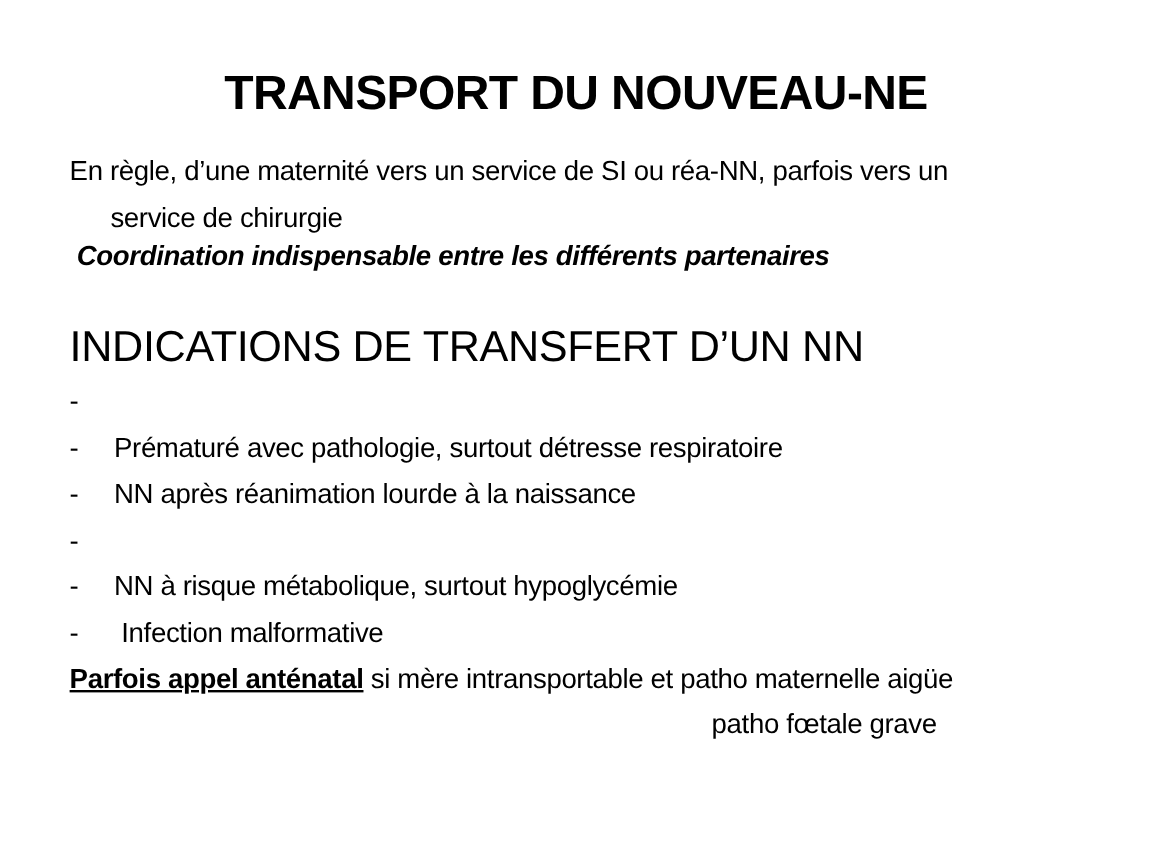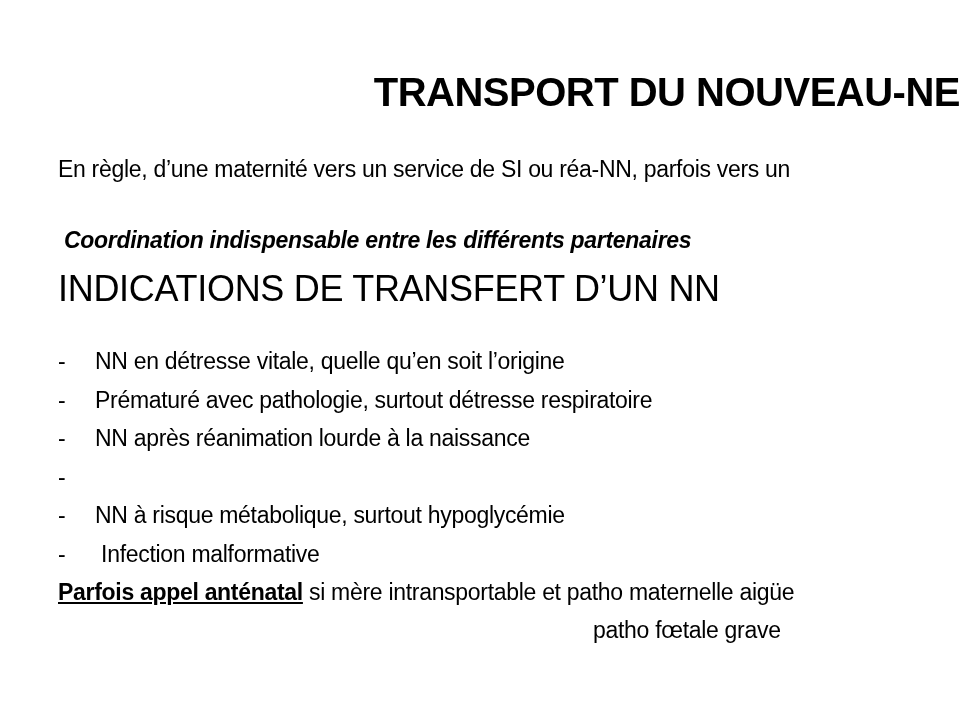--- a/index.html
+++ b/index.html
@@ -11,36 +11,35 @@
     position: relative;
     width: 960px;
     height: 720px;
     background: #ffffff;
     color: #000000;
     font-family: "Liberation Sans", "DejaVu Sans", sans-serif;
     overflow: hidden;
   }
   .slide-title {
     position: absolute;
-    top: 68px;
+    top: 54px;
     left: 0;
     right: 0;
-    text-align: right;
+    text-align: center;
     font-size: 40px;
     font-weight: 700;
     line-height: 48px;
     letter-spacing: -0.5px;
     white-space: nowrap;
   }
   .body-text {
     font-size: 23px;
     line-height: 38.5px;
     letter-spacing: -0.3px;
     white-space: nowrap;
-    margin-top: 27px;
   }
   .intro {
     position: absolute;
     top: 123px;
     left: 58px;
   }
   .intro-line2 {
     padding-left: 34px;
   }
   .coordination {
@@ -97,30 +96,30 @@
 </style>
 </head>
 <body>
 
 <div class="slide">
 
   <div class="slide-title">TRANSPORT DU NOUVEAU-NE</div>
 
   <div class="intro body-text">
     <div class="intro-line1">En règle, d’une maternité vers un service de SI ou réa-NN, parfois vers un</div>
+    <div class="intro-line2">service de chirurgie</div>
   </div>
 
   <div class="coordination body-text">Coordination indispensable entre les différents partenaires</div>
 
   <div class="section-heading">INDICATIONS DE TRANSFERT D’UN NN</div>
 
   <div class="bullet-list body-text">
     <div class="bullet-row">
       <span class="bullet-marker">-</span>
-      <span class="bullet-text">NN en détresse vitale, quelle qu’en soit l’origine</span>
     </div>
     <div class="bullet-row">
       <span class="bullet-marker">-</span>
       <span class="bullet-text">Prématuré avec pathologie, surtout détresse respiratoire</span>
     </div>
     <div class="bullet-row">
       <span class="bullet-marker">-</span>
       <span class="bullet-text">NN après réanimation lourde à la naissance</span>
     </div>
     <div class="bullet-row">

